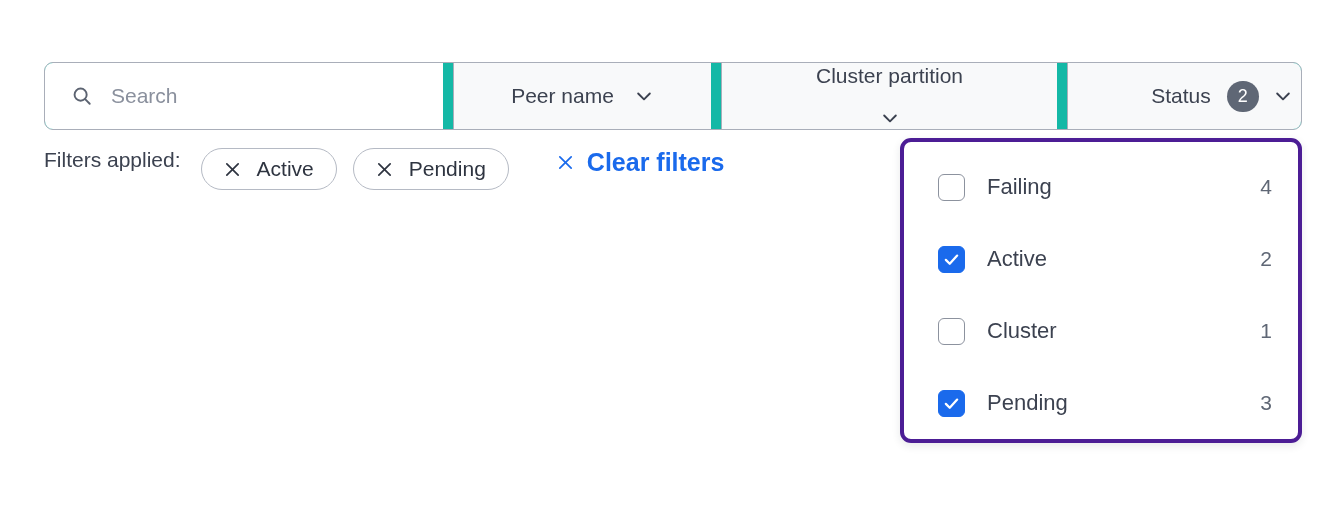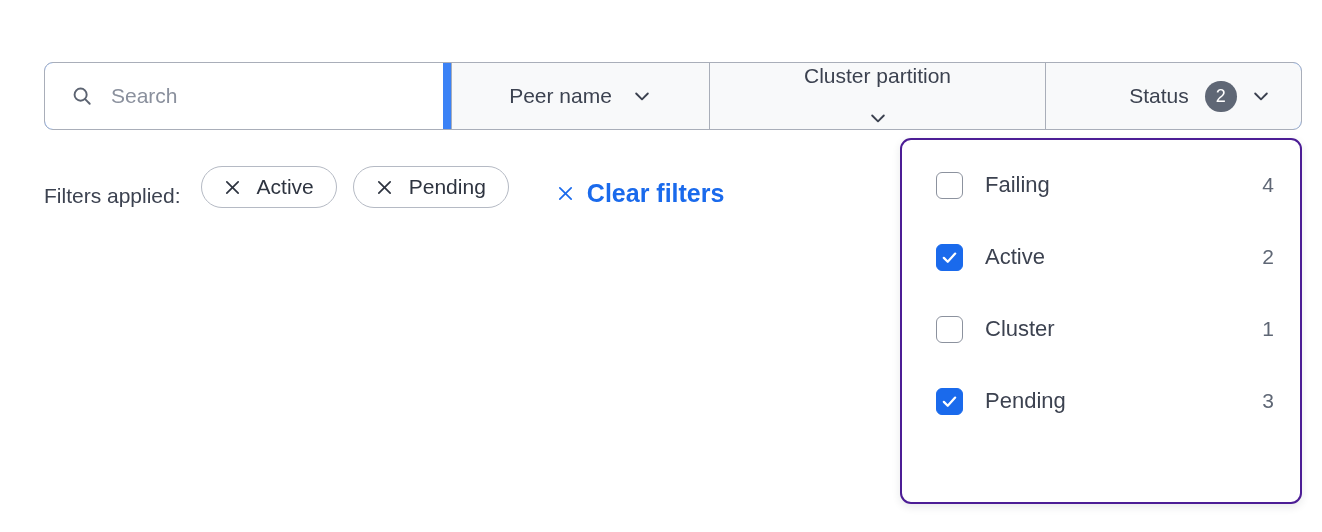--- a/index.html
+++ b/index.html
@@ -21,22 +21,23 @@
   .filter-bar {
     position: absolute;
     left: 44px;
     top: 62px;
     width: 1258px;
     height: 68px;
     display: flex;
     border: 1px solid #a9aeb9;
     border-radius: 9px;
     box-sizing: border-box;
-    background: #3b82f6;
+    background: #14b8a6;
     overflow: hidden;
+    gap: 10px;
   }
 
   .search-seg {
     width: 398px;
     display: flex;
     align-items: center;
     padding: 0 0 0 26px;
     background: #ffffff;
     box-sizing: border-box;
     flex: 0 0 auto;
@@ -71,21 +72,21 @@
     gap: 20px;
     background: #f8f9fa;
     border-left: 1px solid #a9aeb9;
     box-sizing: border-box;
     font-size: 21px;
     color: #3c4250;
     cursor: pointer;
     flex: 0 0 auto;
     padding: 0 26px;
   }
-  .dd-seg.peer     { width: 258px; margin-left: 8px; }
+  .dd-seg.peer     { width: 258px; }
   .dd-seg.partition{ width: 336px; flex-direction: column; }
   .dd-seg.status   { width: 309px; gap: 14px; }
 
   .dd-label { white-space: nowrap; }
 
   .chev {
     width: 20px;
     height: 20px;
     flex: 0 0 auto;
     display: block;
@@ -104,24 +105,24 @@
     align-items: center;
     justify-content: center;
     box-sizing: border-box;
     margin-left: 2px;
   }
 
   
   .applied-row {
     position: absolute;
     left: 44px;
-    top: 166px;
+    top: 148px;
     height: 42px;
     display: flex;
-    align-items: flex-end;
+    align-items: flex-start;
   }
   .applied-label {
     font-size: 21px;
     color: #3c4250;
     margin-right: 20px;
     white-space: nowrap;
   }
   .chip {
     display: inline-flex;
     align-items: center;
@@ -157,23 +158,23 @@
     white-space: nowrap;
   }
   .clear-link .x-icon { color: #1a6aec; }
 
   
   .dropdown-panel {
     position: absolute;
     left: 900px;
     top: 138px;
     width: 402px;
-    height: 366px;
-    background: #ffffff;
-    border: 2px solid #4c1d95;
+    height: 305px;
+    background: #ffffff;
+    border: 4px solid #4c1d95;
     border-radius: 11px;
     box-shadow: 0 3px 9px rgba(30, 35, 50, 0.10);
     box-sizing: border-box;
     padding: 18px 0;
   }
   .dd-option {
     display: flex;
     align-items: center;
     height: 54px;
     padding: 0 26px 0 34px;

